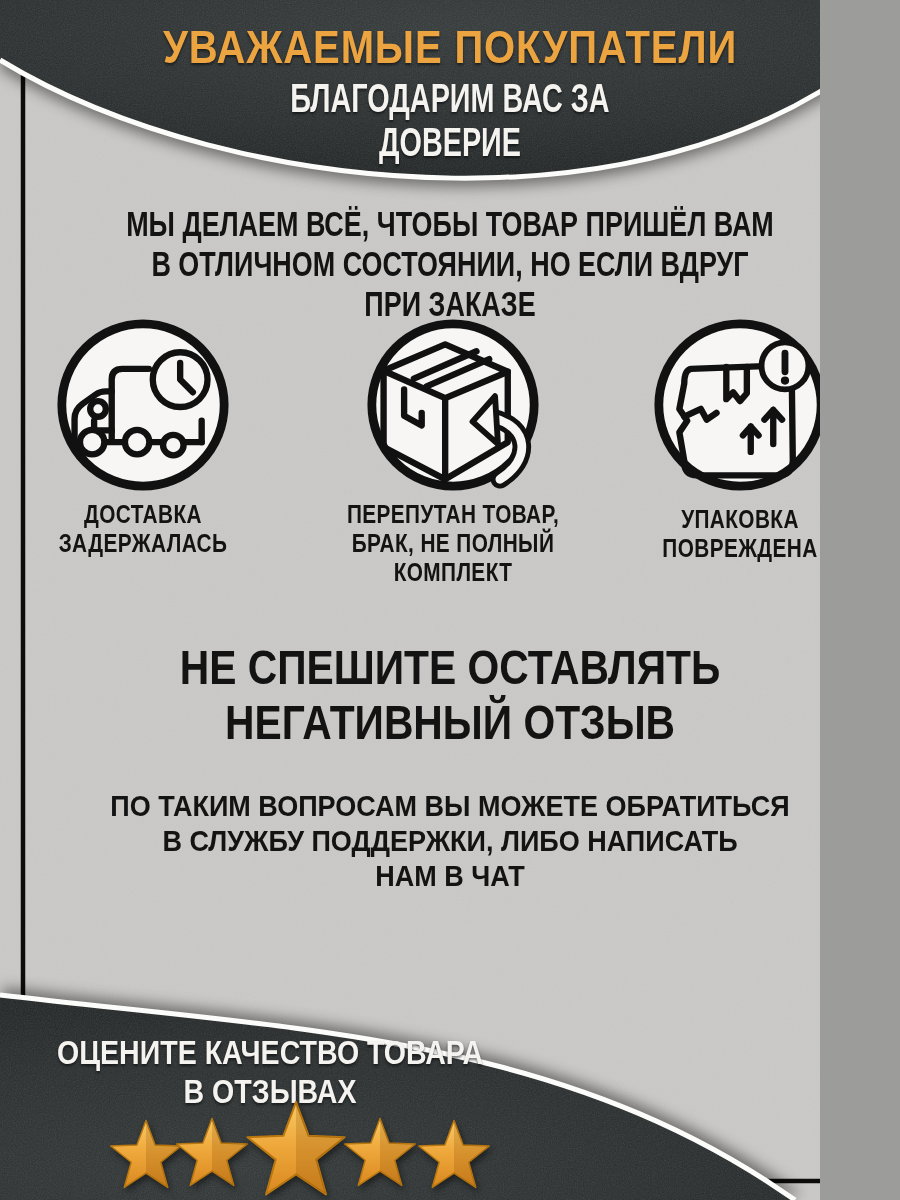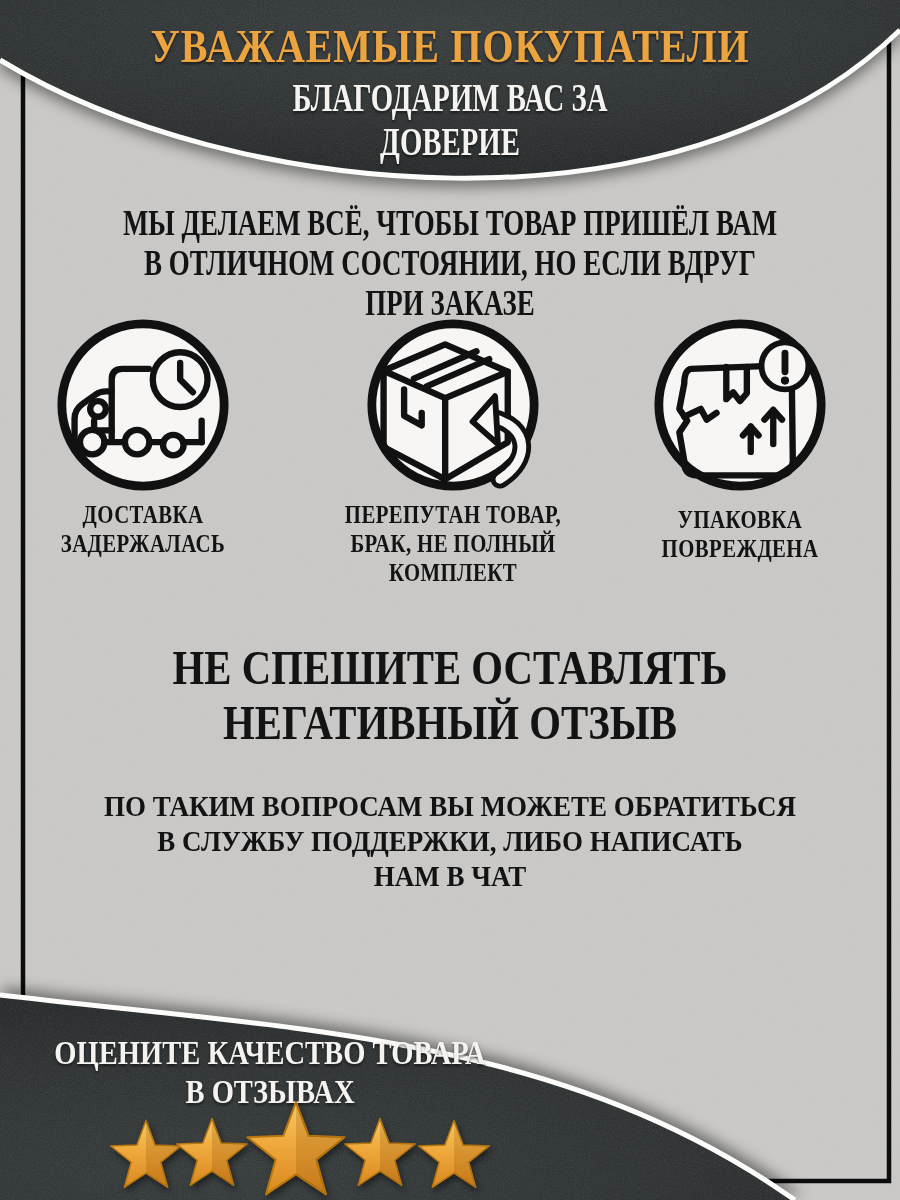--- a/index.html
+++ b/index.html
@@ -1,19 +1,19 @@
 <!DOCTYPE html>
 <html><head>
 <meta charset="utf-8">
 <style>
   html,body{margin:0;padding:0;background:#9c9c9a;}
   .stage{
-    position:relative;width:900px;height:1200px;overflow:hidden;
+    position:relative;width:820px;height:1200px;overflow:hidden;
     background:#cac9c7;
-    font-family:Liberation Serif, serif;
+    font-family:Liberation Sans, sans-serif;
   }
   .stage svg{display:block;}
   .bg-svg{position:absolute;left:0;top:0;width:900px;height:1200px;}
   .txt{
     position:absolute;text-align:center;font-weight:bold;color:#131313;
     white-space:pre-line;
   }
   .cond{transform-origin:50% 50%;}
   .icon-svg{position:absolute;}
   .star-svg{position:absolute;filter:drop-shadow(2px 4px 3px rgba(0,0,0,0.45));}

